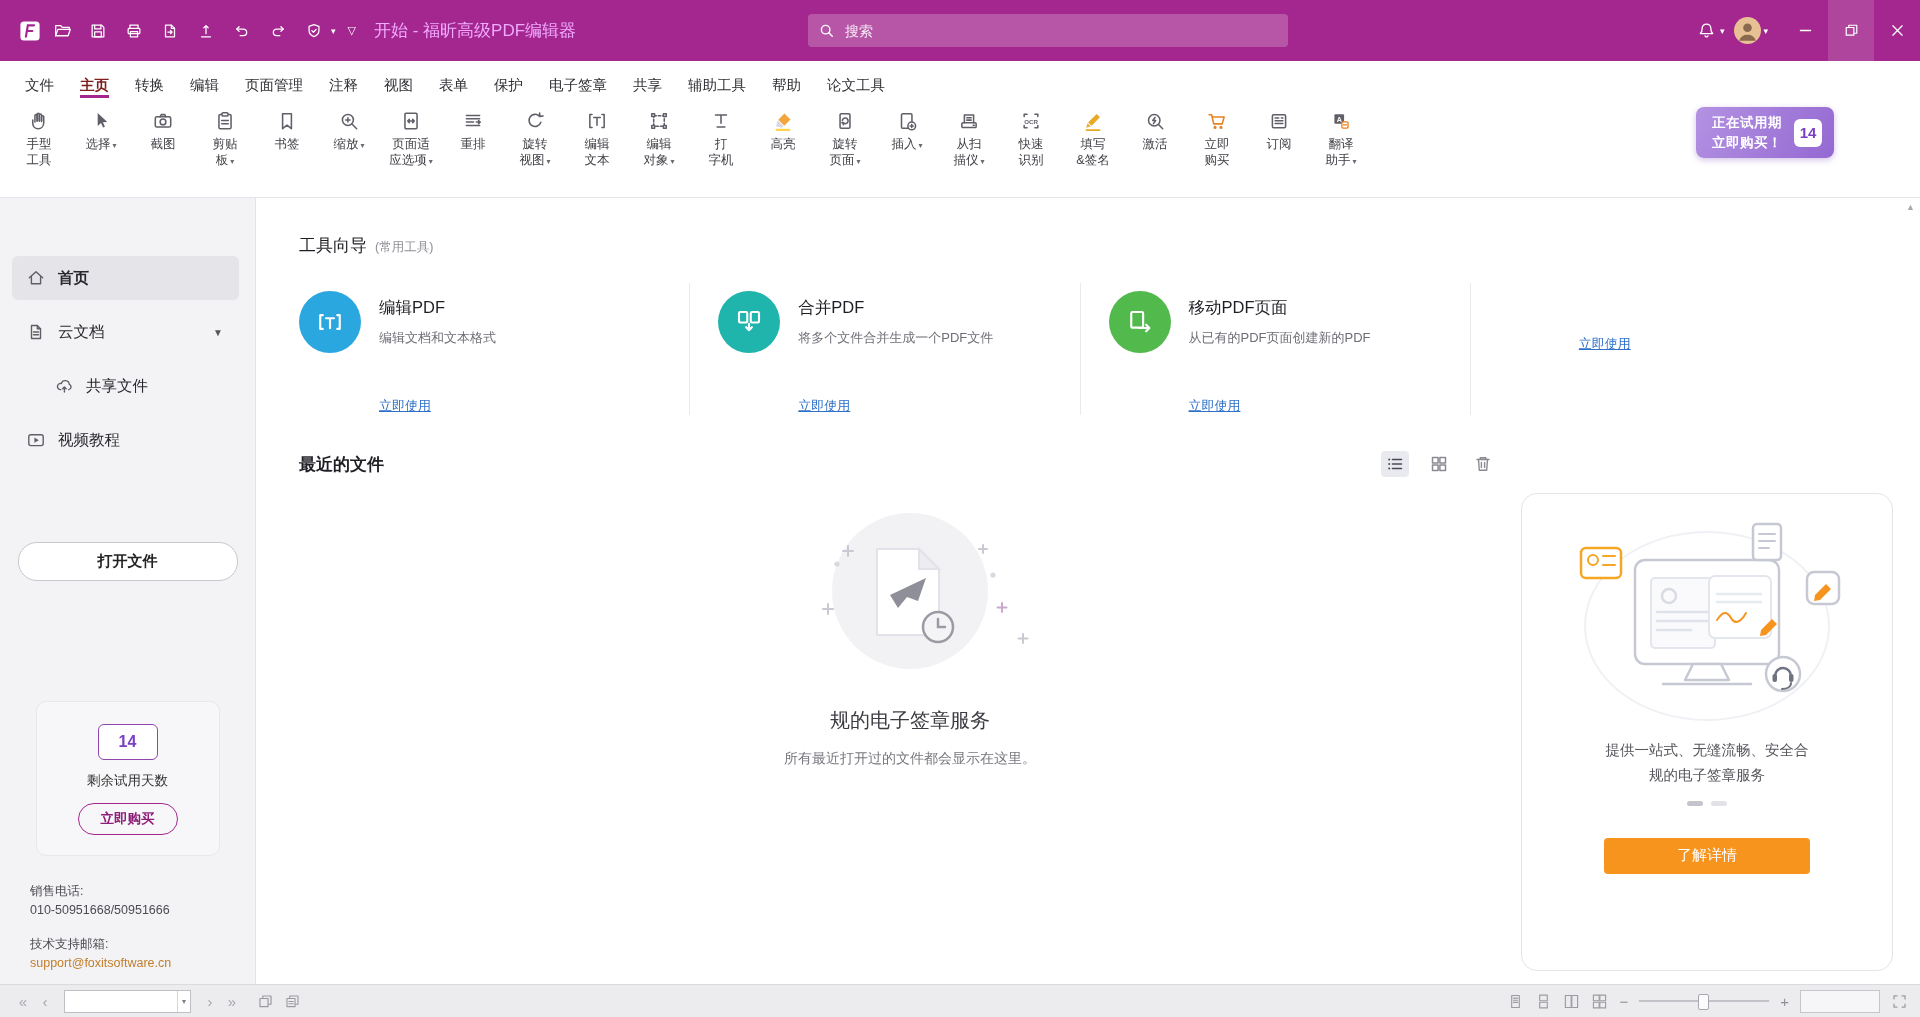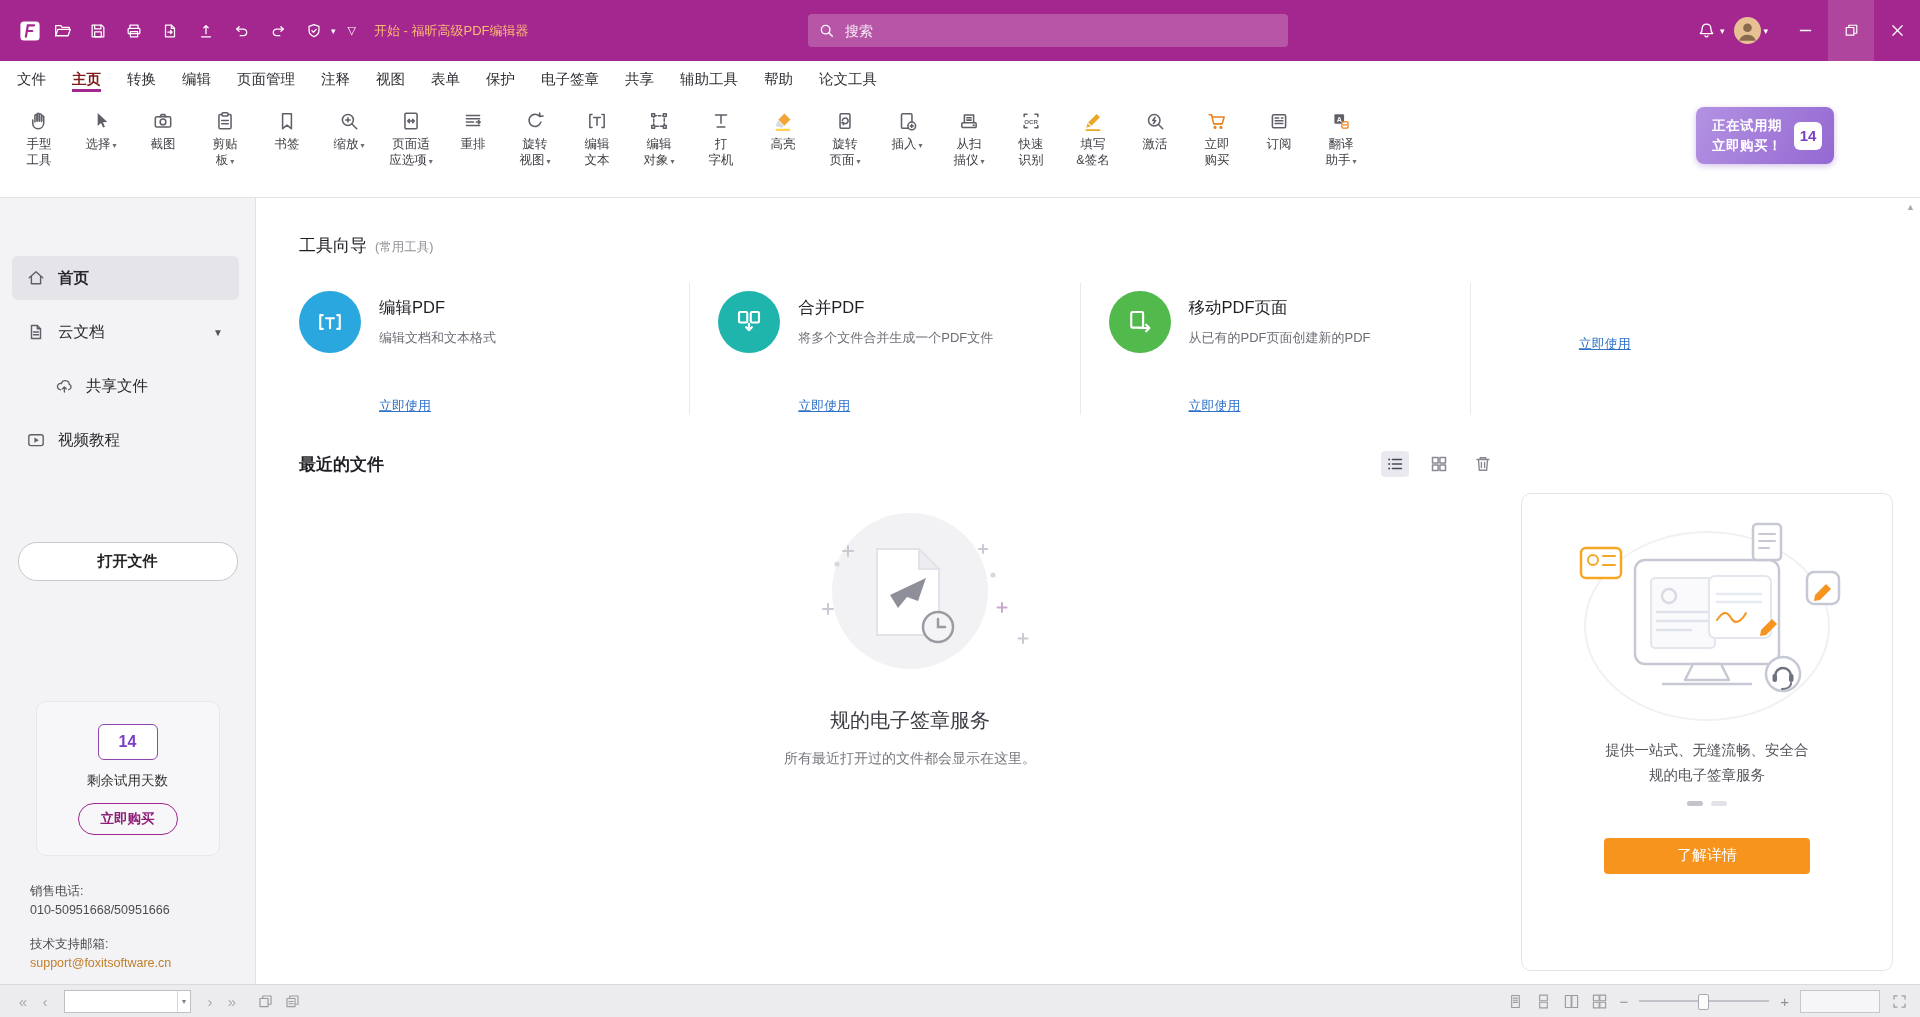--- a/index.html
+++ b/index.html
@@ -6,45 +6,45 @@
   body{width:1920px;height:1017px;overflow:hidden;background:#fff;color:#222;
        font-family:"Liberation Sans","DejaVu Sans",sans-serif}
   .app{width:1920px;height:1017px;display:flex;flex-direction:column}
 
   
   .titlebar{height:61px;background:#A3278F;display:flex;align-items:center;position:relative;flex:0 0 auto;padding-left:14px}
   .tb-icon{width:32px;height:34px;display:flex;align-items:center;justify-content:center;border-radius:4px}
   .tb-group{display:flex;align-items:center;gap:4px}
   .tb-caret{color:#fff;font-size:9px;margin-left:-3px}
   .tb-chev{color:#fff;font-size:11px;margin-left:8px}
-  .tb-title{color:#fdba74;font-size:13px;margin-left:18px;white-space:nowrap}
+  .tb-title{color:#f0abfc;font-size:17px;margin-left:18px;white-space:nowrap}
   .tb-search{position:absolute;left:808px;top:14px;width:460px;height:33px;background:rgba(255,255,255,.22);
              border-radius:4px;display:flex;align-items:center;padding:0 10px;gap:8px}
   .tb-search input{background:transparent;border:none;outline:none;color:#fff;font-size:14px;width:100%}
   .tb-search input::placeholder{color:rgba(255,255,255,.88)}
   .tb-right{position:absolute;right:0;top:0;height:61px;display:flex;align-items:center}
   .avatar-wrap{display:flex;align-items:center;gap:5px;margin:0 14px 0 10px}
   .win-btn{width:46px;height:61px;display:flex;align-items:center;justify-content:center}
   .win-btn.restore{background:rgba(255,255,255,.14)}
 
   
-  .menubar{height:37px;background:#fff;display:flex;align-items:center;padding-left:4px;flex:0 0 auto}
+  .menubar{height:37px;background:#fff;display:flex;align-items:flex-end;padding-left:12px;flex:0 0 auto}
   .menu-item{display:flex;align-items:center;margin:0 13px;font-size:14.5px;color:#2f2f35;
              border-bottom:3px solid transparent;padding-top:2px;white-space:nowrap}
   .menu-item.active{color:#7f1d1d;font-weight:bold;border-bottom-color:#A3278F}
 
   
   .ribbon{height:92px;background:#fff;border-bottom:1px solid #E4E4E8;display:flex;align-items:flex-start;
           padding:7px 10px 0;position:relative;flex:0 0 auto}
   .ribbon-items{display:flex;align-items:flex-start}
   .ribbon-item{display:flex;flex-direction:column;align-items:center;min-width:50px;padding:2px 4px;margin-right:4px;border-radius:4px}
   .ribbon-item .icon{height:27px;display:flex;align-items:center;justify-content:center;margin-bottom:2px}
   .rtext{font-size:12.5px;color:#3d3d44;text-align:center;line-height:1.3;white-space:pre-line}
   .rcaret{font-size:8px;color:#6b6b73;margin-left:2px}
-  .trial-badge{position:absolute;right:86px;top:9px;height:57px;border-radius:8px;
+  .trial-badge{position:absolute;right:86px;top:9px;height:51px;border-radius:8px;
                background:linear-gradient(120deg,#B392E2,#9468D2);display:flex;align-items:center;gap:12px;
                padding:0 12px 0 16px;box-shadow:0 2px 6px rgba(130,80,190,.35)}
   .trial-lines{color:#fff;font-size:13.5px;font-weight:bold;line-height:1.45;letter-spacing:.5px}
   .trial-days{width:28px;height:28px;background:#fff;border-radius:6px;color:#7B3FC4;font-weight:bold;font-size:15px;
               display:flex;align-items:center;justify-content:center}
 
   
   .bodyrow{flex:1;display:flex;min-height:0}
   .sidebar{width:255px;background:#F3F3F5;border-right:1px solid #E3E3E7;padding-top:58px;flex:0 0 auto}
   .side-item{height:44px;margin:0 16px 10px 12px;border-radius:6px;display:flex;align-items:center;
@@ -82,21 +82,21 @@
   .recent{display:flex;margin-top:36px}
   .recent-left{flex:1;min-width:0}
   .recent-head{display:flex;align-items:center;padding-right:24px}
   .recent-title{font-size:17px;font-weight:bold;color:#1e1e24}
   .view-btns{margin-left:auto;display:flex;align-items:center;gap:16px}
   .view-btn{width:28px;height:26px;border-radius:4px;display:flex;align-items:center;justify-content:center}
   .view-btn.active{background:#E9E9F0}
   .empty{display:flex;flex-direction:column;align-items:center;margin-top:14px}
   .empty-title{font-size:20px;color:#3c3c43;margin-top:16px}
   .empty-desc{font-size:14px;color:#77777f;margin-top:16px}
-  .promo{width:370px;height:452px;margin:42px 27px 0 0;border:1px solid #E4E4EA;border-radius:10px;background:#fff;
+  .promo{width:370px;height:452px;margin:42px 27px 0 0;border:1px solid #E4E4EA;border-radius:16px;background:#fff;
          display:flex;flex-direction:column;align-items:center;padding-top:24px;flex:0 0 auto}
   .promo-text{margin-top:8px;font-size:14.5px;color:#55555c;line-height:1.75;text-align:center}
   .promo-dots{margin-top:12px;display:flex;gap:8px}
   .promo-dots span{width:16px;height:5px;border-radius:2.5px;background:#C4C4CD}
   .promo-dots span:last-child{background:#E2E2E8}
   .promo-btn{margin-top:32px;width:206px;height:36px;background:#F7941E;border:none;border-radius:4px;color:#fff;
              font-size:15px;display:flex;align-items:center;justify-content:center;cursor:pointer}
 
   
   .statusbar{height:32px;background:#ECECEF;border-top:1px solid #DADADE;display:flex;align-items:center;

